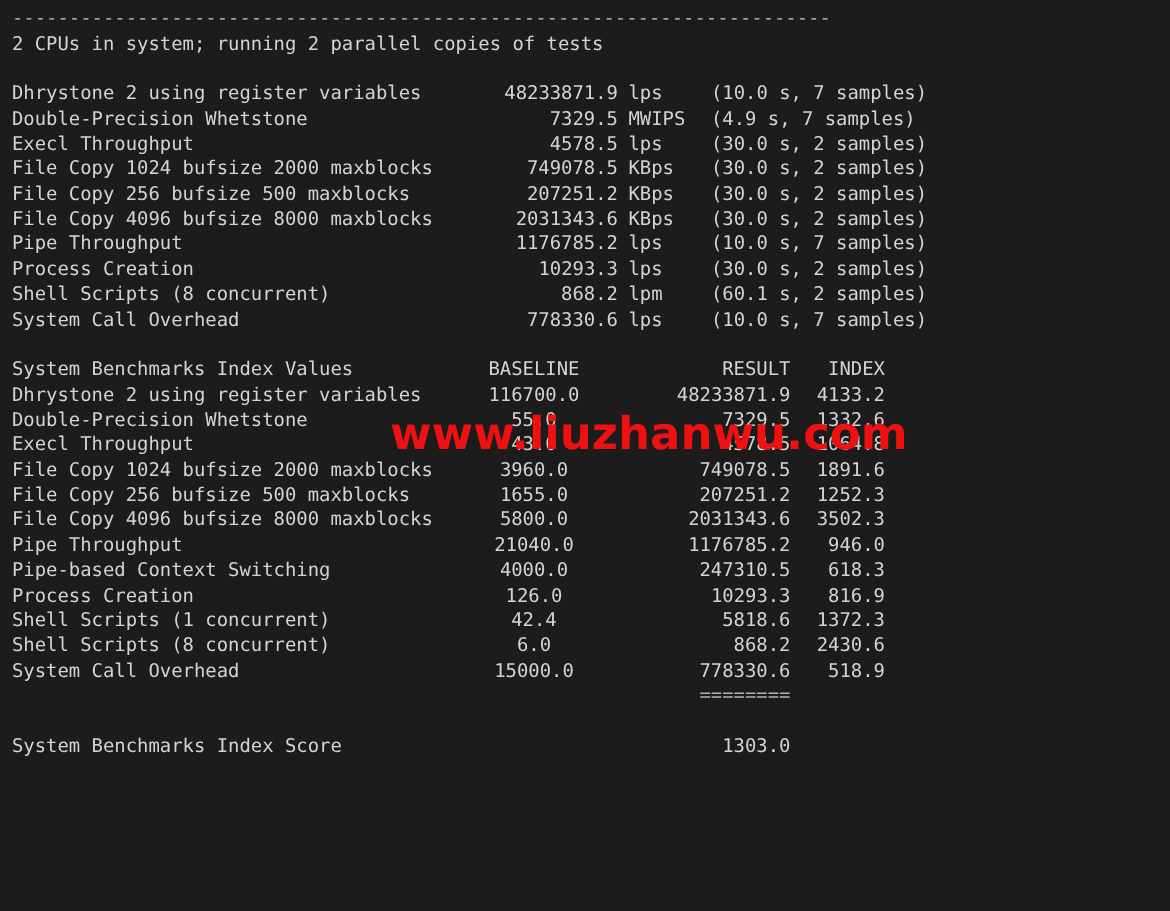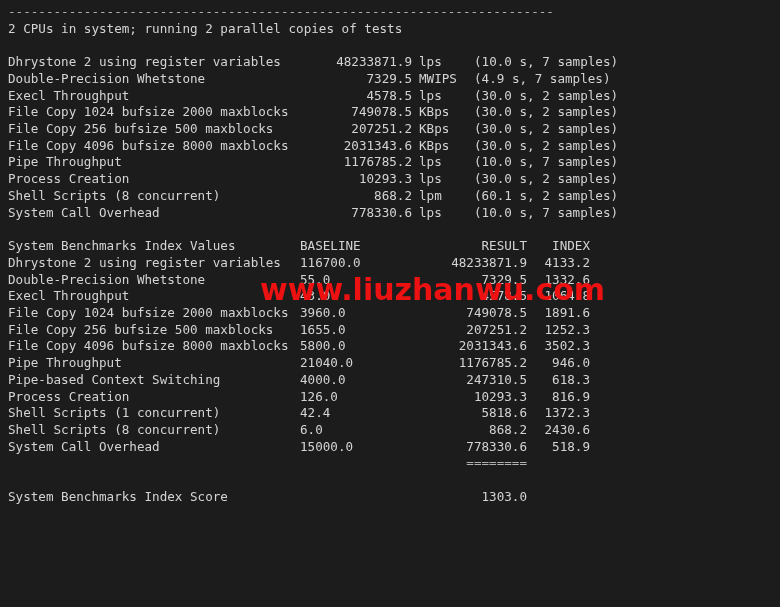--- a/index.html
+++ b/index.html
@@ -34,21 +34,21 @@
     display: inline-block;
     white-space: pre;
     vertical-align: top;
   }
   .c-name   { width: 300px; }
   .c-value  { width: 104px; text-align: right; }
   .c-unit   { width: 55px;  text-align: left; padding-left: 7px; }
   .c-extra  { text-align: left; }
 
   .c-bname  { width: 292px; }
-  .c-base   { width: 112px; text-align: left; }
+  .c-base   { width: 112px; text-align: center; }
   .c-result { width: 115px; text-align: right; }
   .c-index  { width: 63px;  text-align: right; }
 
   .eqline {
     display: inline-block;
     width: 115px;
     text-align: right;
   }
   .eqline-pad { display:inline-block; width:292px; }
   .eqline-pad2 { display:inline-block; width:112px; }

